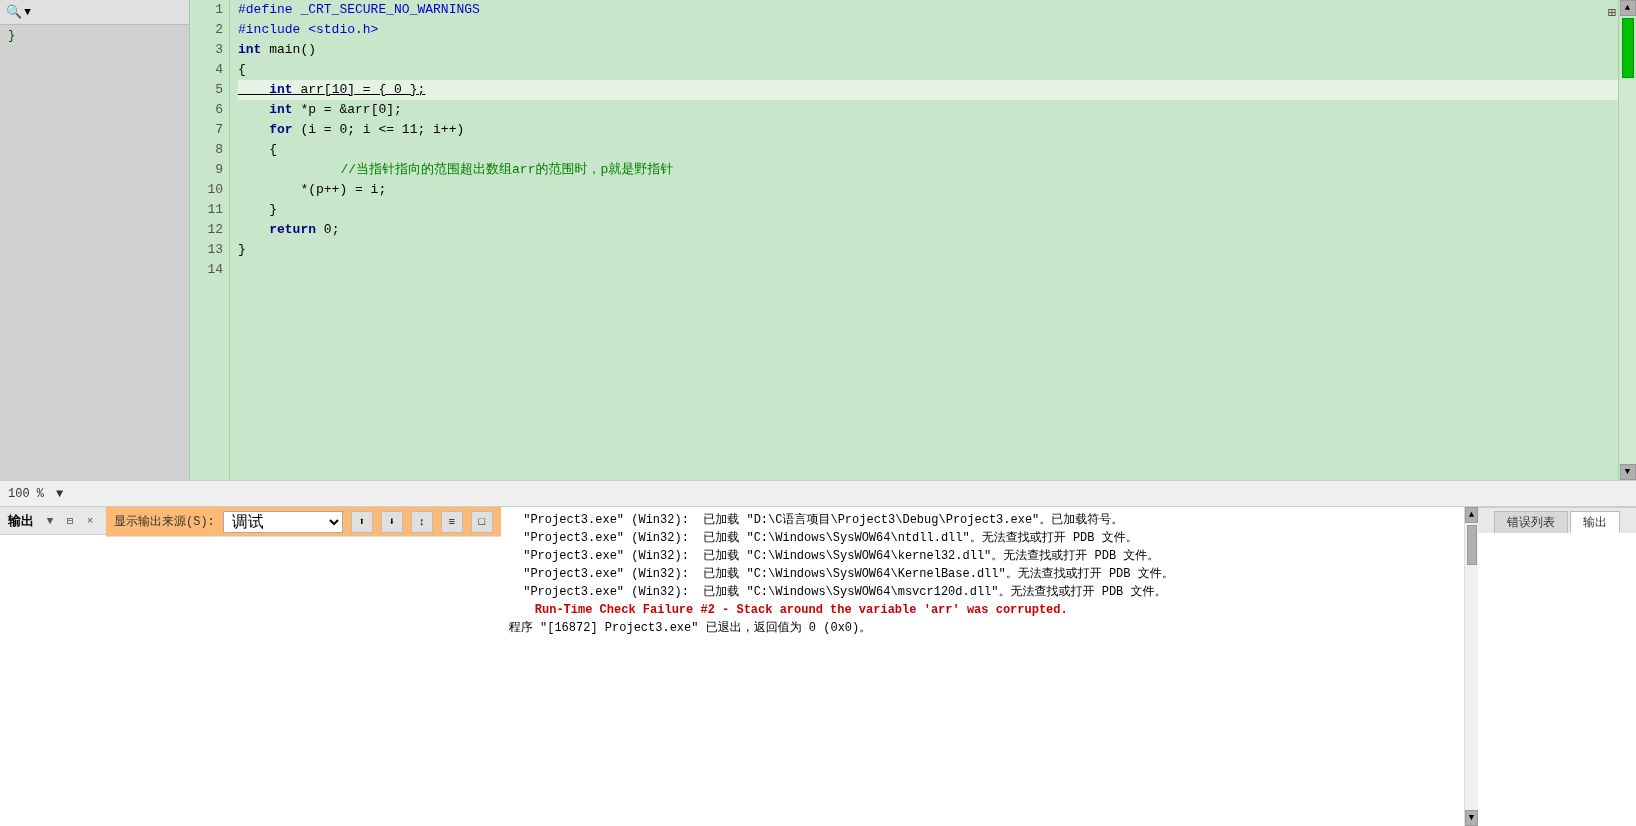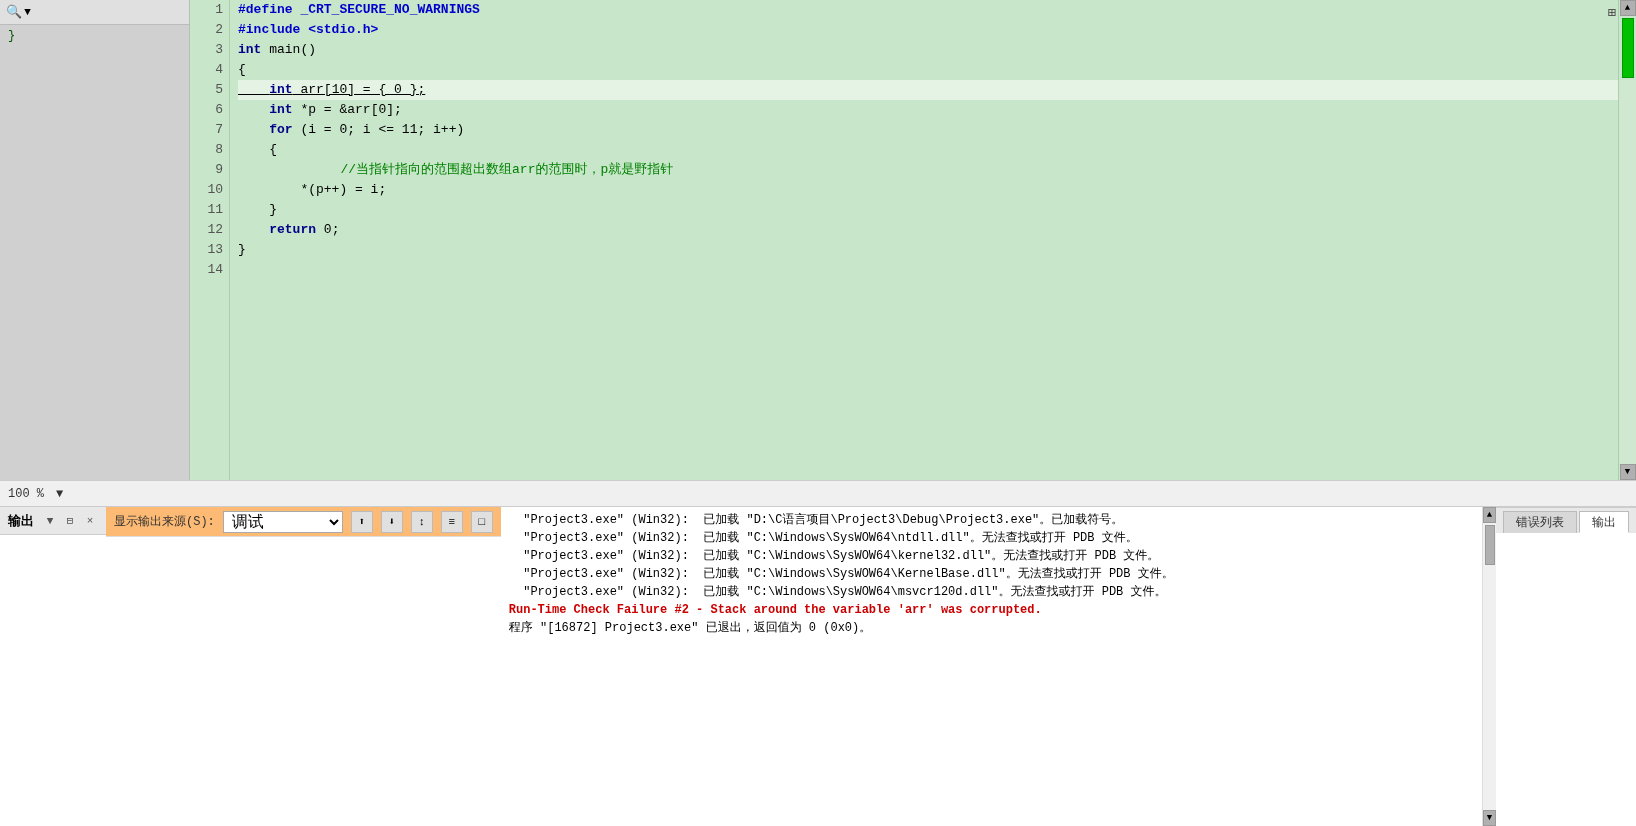--- a/index.html
+++ b/index.html
@@ -91,21 +91,21 @@
       color: #000;
     }
 
     
     .code-line.highlight {
       background: rgba(255,255,255,0.5);
       text-decoration: underline;
     }
 
     .kw { color: #00008b; font-weight: bold; }
-    .pp { color: #0000cd; font-weight: bold; }
+    .pp { color: #0000cd; }
     .cm { color: #008000; margin-left: 40px; }
 
     
     .right-scrollbar {
       width: 18px;
       background: #c8e6c9;
       border-left: 1px solid #aacfaa;
       display: flex;
       flex-direction: column;
       align-items: center;
@@ -252,30 +252,31 @@
     }
 
     .output-line {
       display: block;
       white-space: pre-wrap;
     }
 
     .output-line.runtime-error {
       color: #cc0000;
       font-weight: bold;
+      margin-left: 26px;
     }
 
     
     .bottom-tabs {
       height: 26px;
       background: #e8e8e8;
       border-top: 1px solid #ccc;
       display: flex;
       align-items: flex-end;
-      padding: 0 7px;
+      padding: 0 16px;
       gap: 2px;
       flex-shrink: 0;
     }
 
     .bottom-tab {
       height: 22px;
       padding: 0 12px;
       font-size: 12px;
       display: flex;
       align-items: center;

